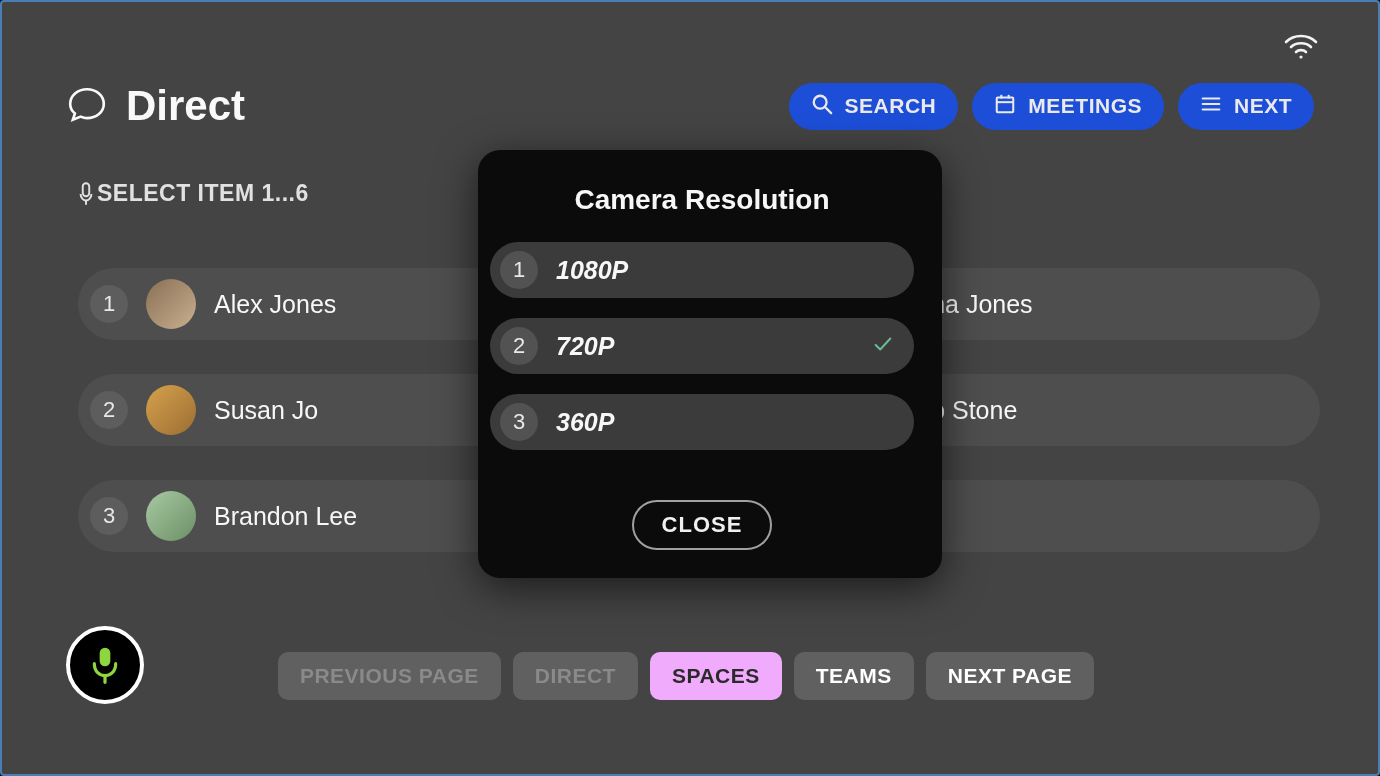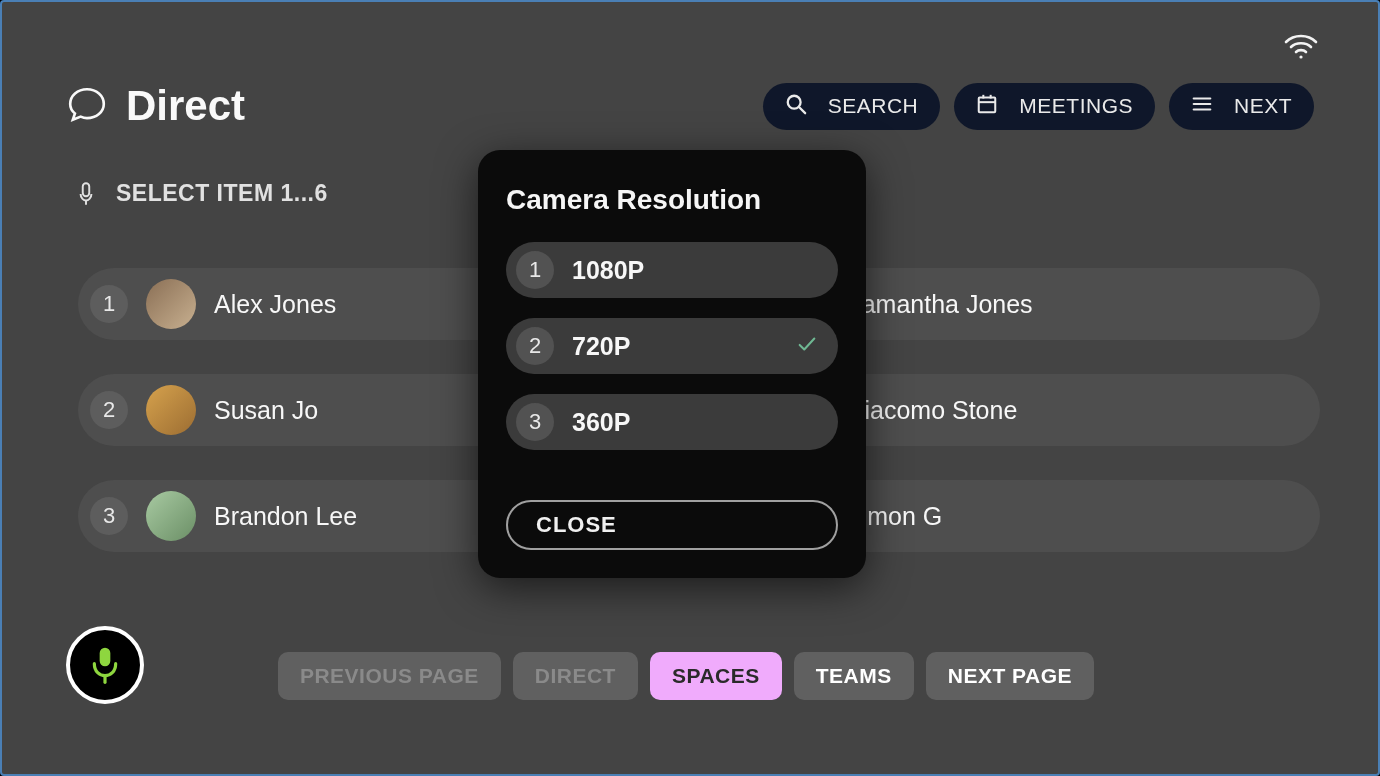--- a/index.html
+++ b/index.html
@@ -55,39 +55,39 @@
       color: #f9f9f9;
     }
     .header-right {
       display: flex;
       align-items: center;
       gap: 14px;
     }
     .pill-btn {
       display: inline-flex;
       align-items: center;
-      gap: 21px;
+      gap: 12px;
       padding: 10px 22px;
-      background: #0f172a;
+      background: #1d4ed8;
       border-radius: 24px;
       color: #eaeaea;
       font-size: 21px;
-      font-weight: 400;
+      font-weight: 700;
       letter-spacing: 0.5px;
       cursor: pointer;
     }
 
     
     .select-hint {
       position: absolute;
       top: 178px;
       left: 76px;
       display: flex;
       align-items: center;
-      gap: 22px;
+      gap: 3px;
       color: #e1e1e1;
       font-size: 23px;
       font-weight: 600;
       letter-spacing: 0.5px;
     }
 
     
     .contacts {
       position: absolute;
       top: 266px;
@@ -185,27 +185,28 @@
       align-items: center;
       justify-content: center;
       cursor: pointer;
     }
 
     
     .modal {
       position: absolute;
       top: 148px;
       left: 476px;
-      width: 388px;
+      width: 464px;
       background: #0b0b0b;
       border-radius: 22px;
-      padding: 34px 28px 28px 28px;
+      padding: 34px 28px 28px 12px;
       box-shadow: 0 10px 40px rgba(0,0,0,0.6);
       display: flex;
       flex-direction: column;
+      align-items: center;
     }
     .modal-title {
       color: #f6f6f6;
       font-size: 28px;
       font-weight: 600;
       margin-bottom: 26px;
     }
     .modal-hint {
       display: flex;
       align-items: center;
@@ -233,20 +234,21 @@
       cursor: pointer;
     }
     .option .num-badge {
       background: #525252;
     }
     .option-label {
       font-size: 25px;
       font-weight: 600;
       color: #f7f7f7;
       flex: 1;
+      font-style: italic;
     }
     .check {
       color: #6fb893;
     }
     .close-btn {
       padding: 10px 28px;
       border: 2px solid #a0a0a0;
       border-radius: 26px;
       color: #f0f0f0;
       font-size: 22px;

